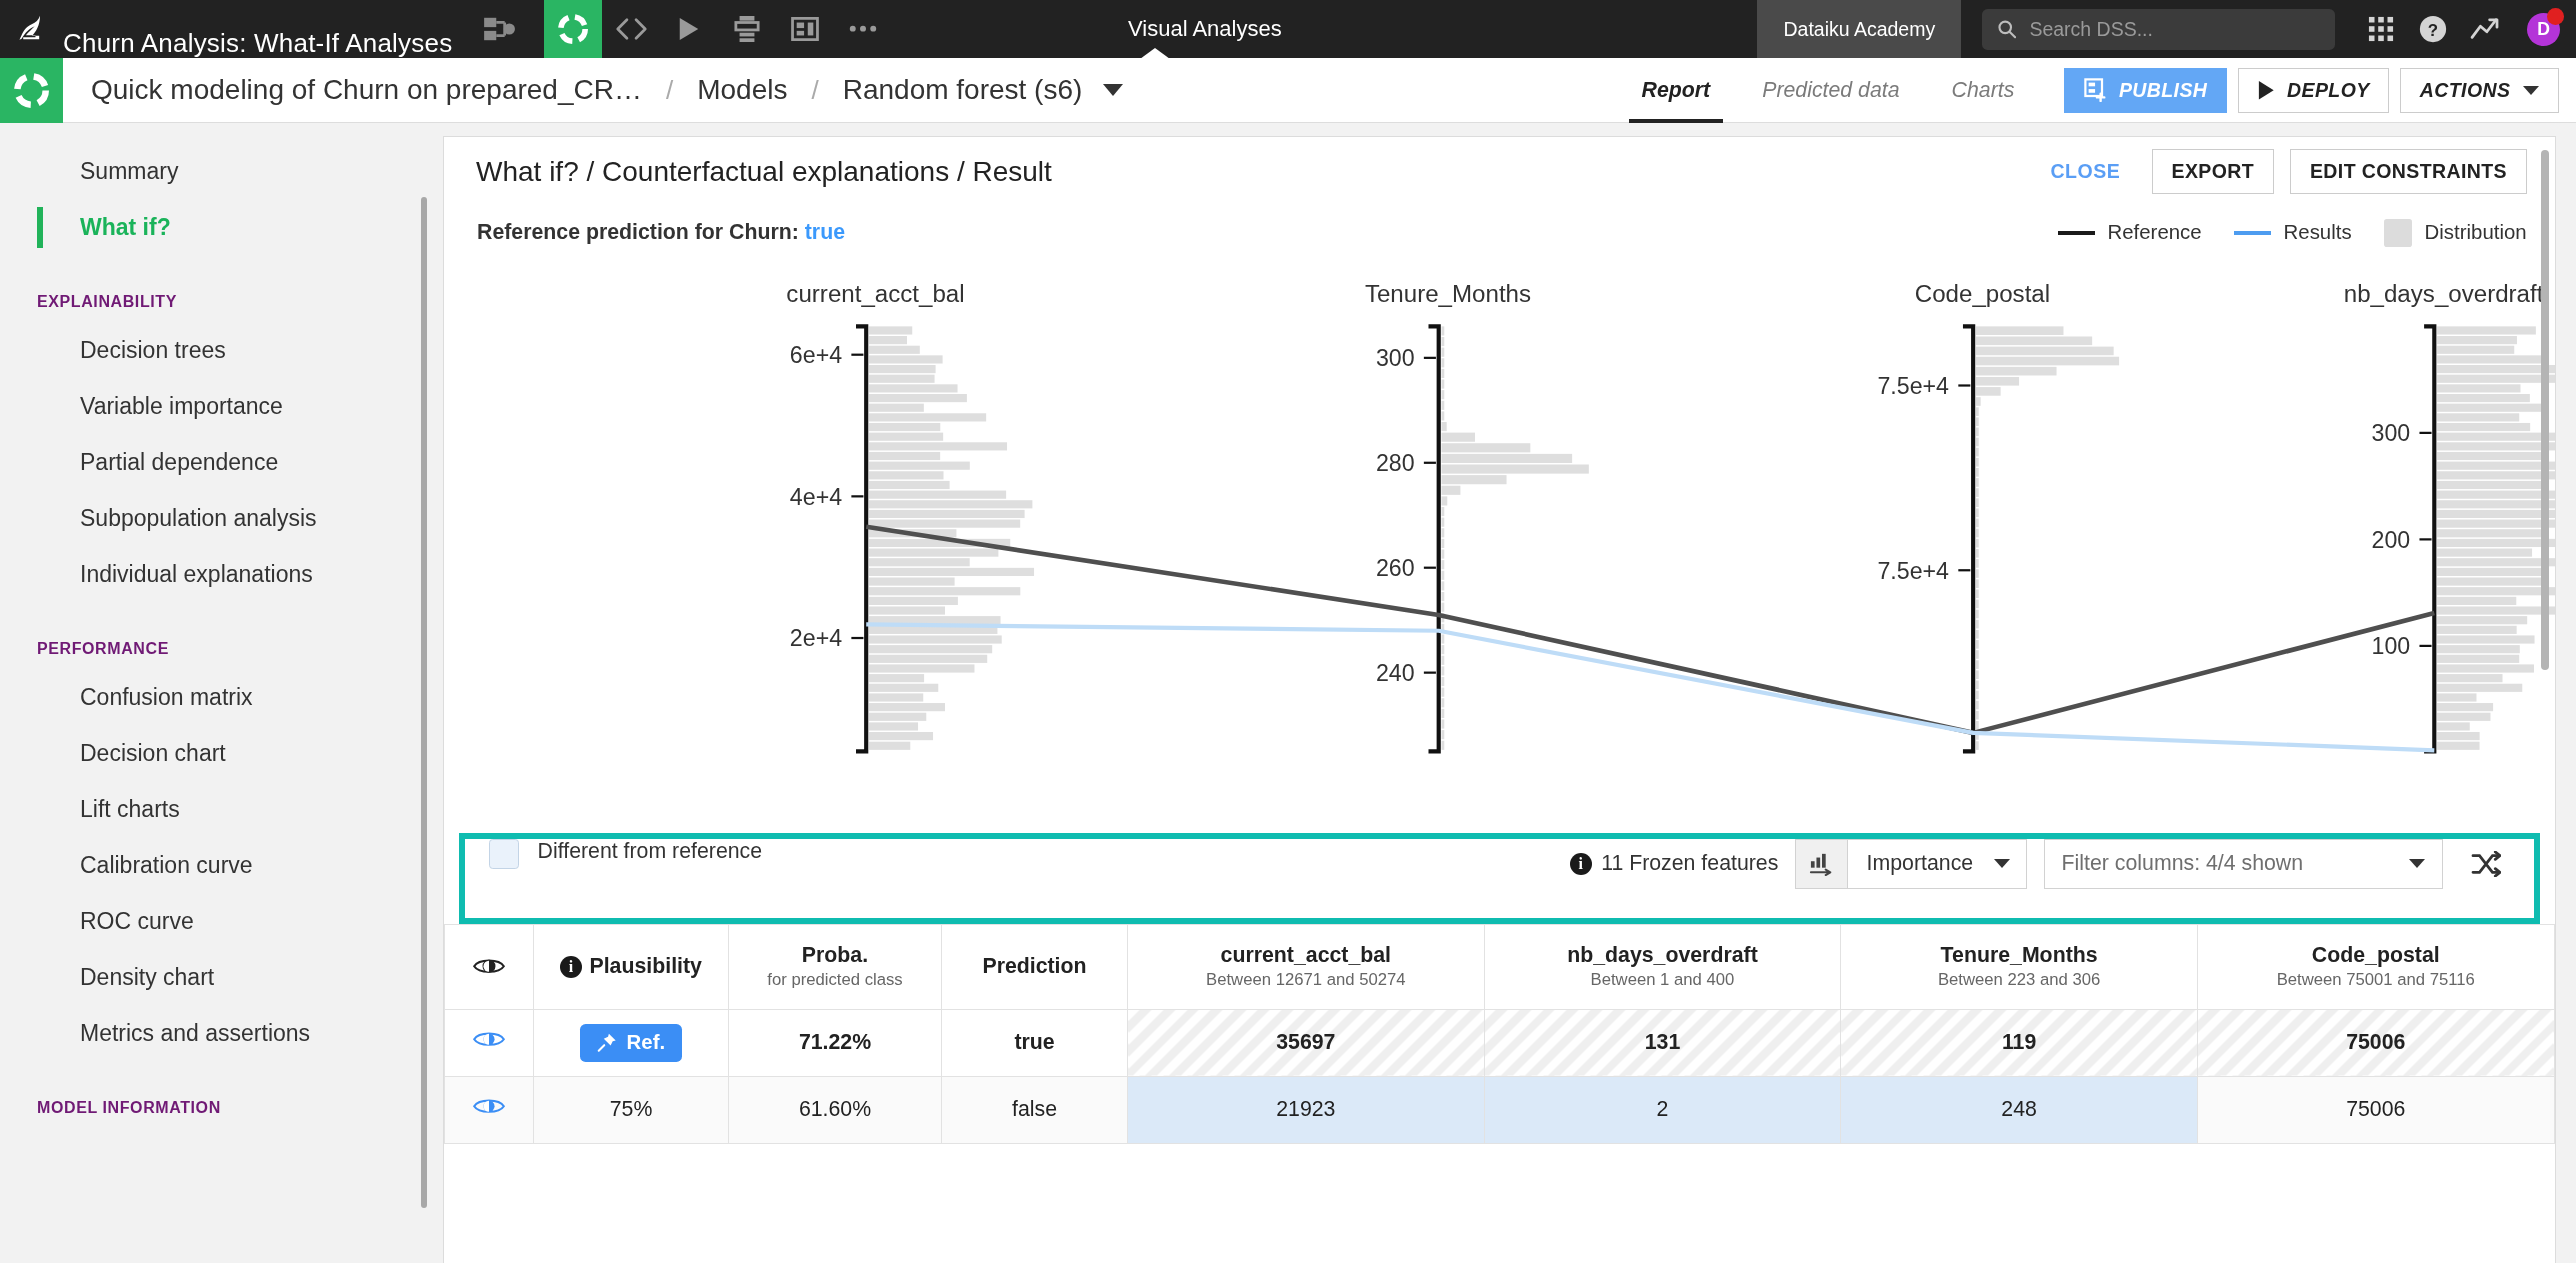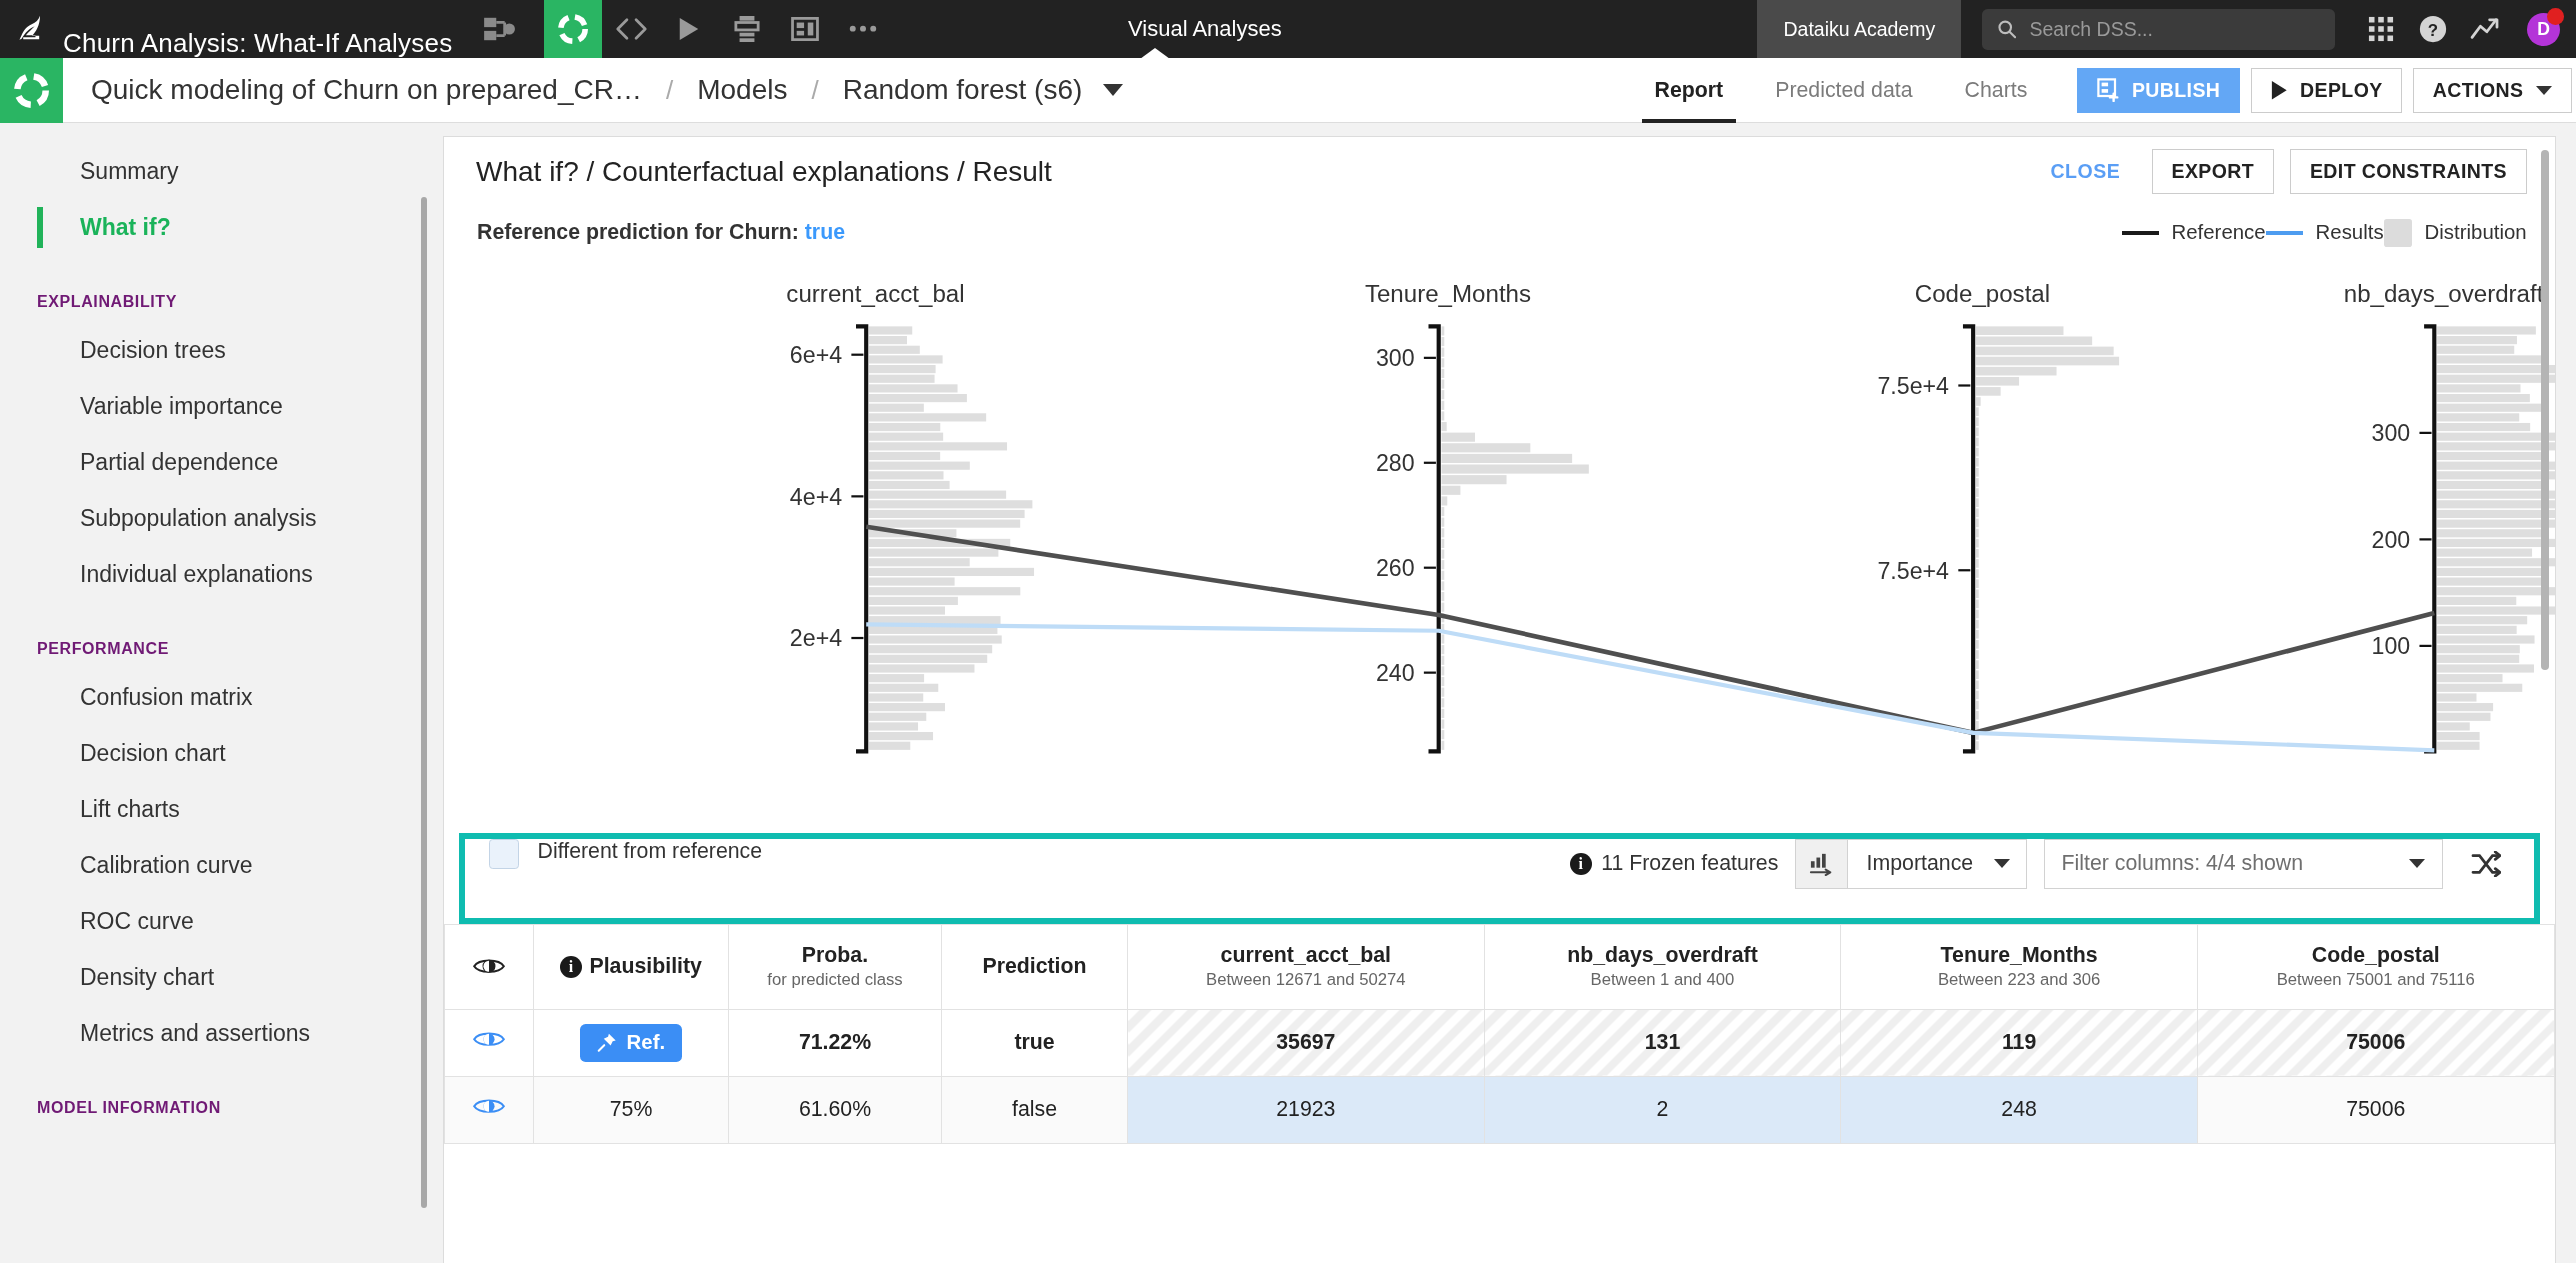--- a/index.html
+++ b/index.html
@@ -70,21 +70,21 @@
     width: 63px; height:65px; background:#2ab563; display:flex;align-items:center;justify-content:center;
   }
   .crumbs { display:flex; align-items:center; padding-left: 28px; gap:0; }
   .crumb { font-size:28px; color:#333333; white-space:nowrap; }
   .crumb.main { color:#333; }
   .crumb-sep { font-size:26px; color:#aaaaaa; margin:0 24px; }
   .crumb-caret {
     margin-left:20.4px; width:0;height:0;border-left:10.2px solid transparent;
     border-right:10.2px solid transparent;border-top:12px solid #333;
   }
-  .sb-right { margin-left:auto; display:flex; align-items:center; padding-right:4px; gap:0;}
+  .sb-right { margin-left:auto; display:flex; align-items:center; padding-right:17px; gap:0;font-style:italic;}
   .tabitem {
     font-size:21.3px; color:#7b7b7b; padding: 0 26px; height:65px;
     display:flex;align-items:center; position:relative; white-space:nowrap;
   }
   .tabitem.active { color:#222; font-weight:bold; }
   .tabitem.active::after{
     content:""; position:absolute; left:13px; right:13px; bottom:0; height:3.7px; background:#222;
   }
   .btn {
     height:45px; display:flex; align-items:center; justify-content:center;
@@ -130,21 +130,21 @@
   }
   .panel-title { font-size:28px; color:#222; }
   .panel-head-right{ margin-left:auto; display:flex; align-items:center; gap:16.7px;}
   .link-close { color:#5a9ef5; font-size:19.5px; font-weight:bold; letter-spacing:0.5px; padding:0 15px; }
 
   .legend-row {
     display:flex; align-items:center; padding: 5.6px 28px 0 33px; height:48px;
   }
   .ref-pred { font-size:21.3px; font-weight:bold; color:#333; }
   .ref-pred .val { color:#3b99fc; font-weight:bold; }
-  .legend { margin-left:auto; display:flex; align-items:center; }
+  .legend { margin-left:auto; display:flex; align-items:center; gap:32px; }
   .lg { display:flex; align-items:center; gap:13px; font-size:20.4px; color:#333; }
   .lg-line { width:37px; height:4.6px; background:#1a1a1a; }
   .lg-line.blue { background:#4d9cf0; }
   .lg-sq { width:28px;height:28px;background:#dcdcdc; border-radius:2.8px;}
 
   .chart-area { position:relative; height: 575px; }
 
   
   .toolbar-outer {
     margin: 3.7px 15px 0 15px; border: 6.5px solid #0fbcb0; background:#fff;

